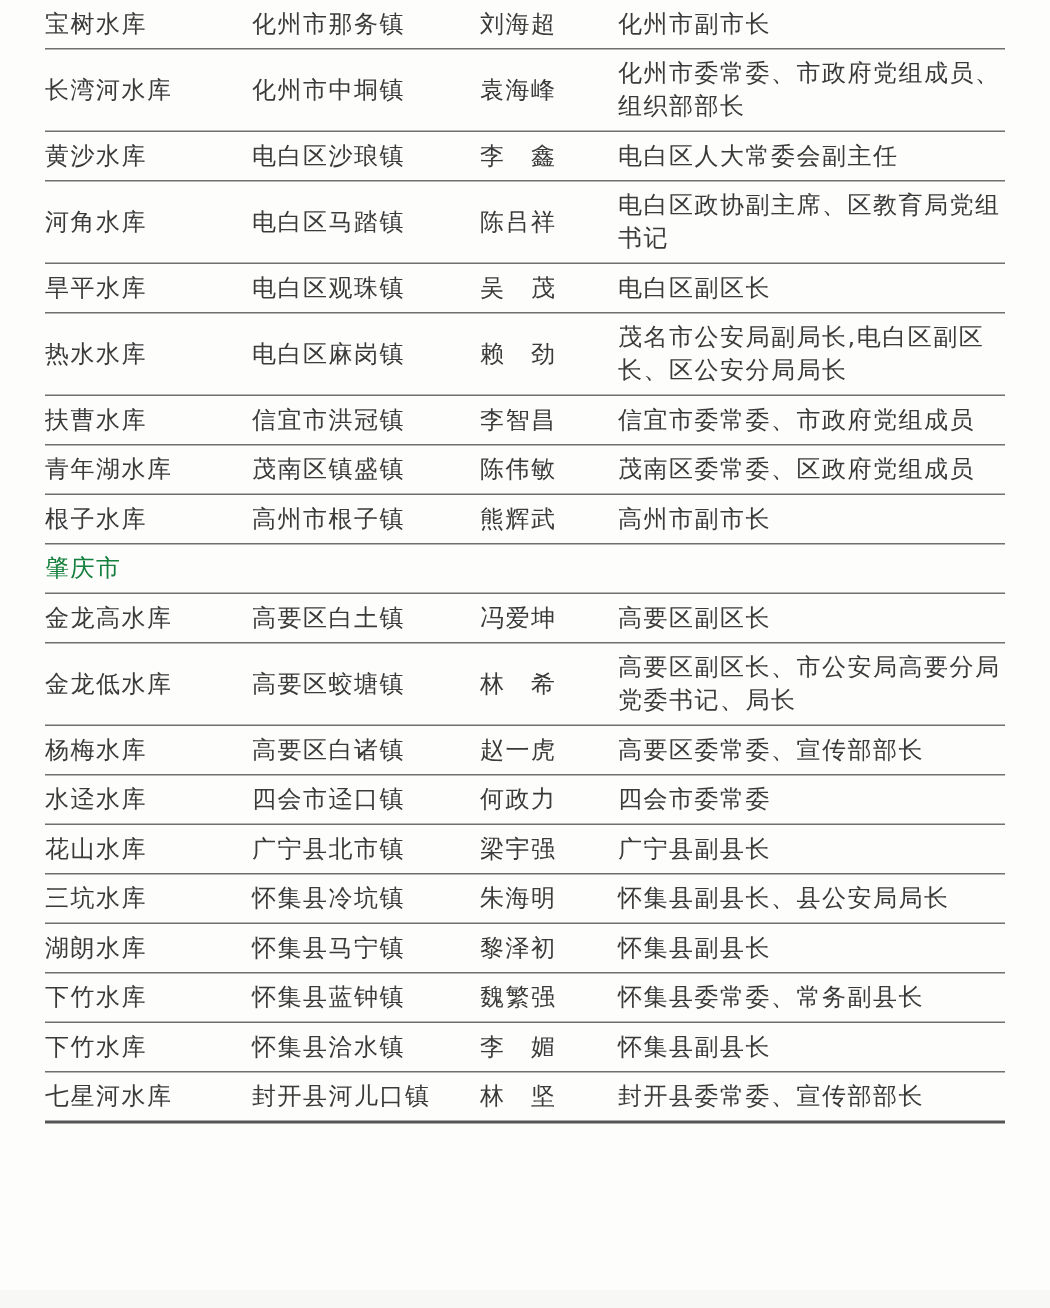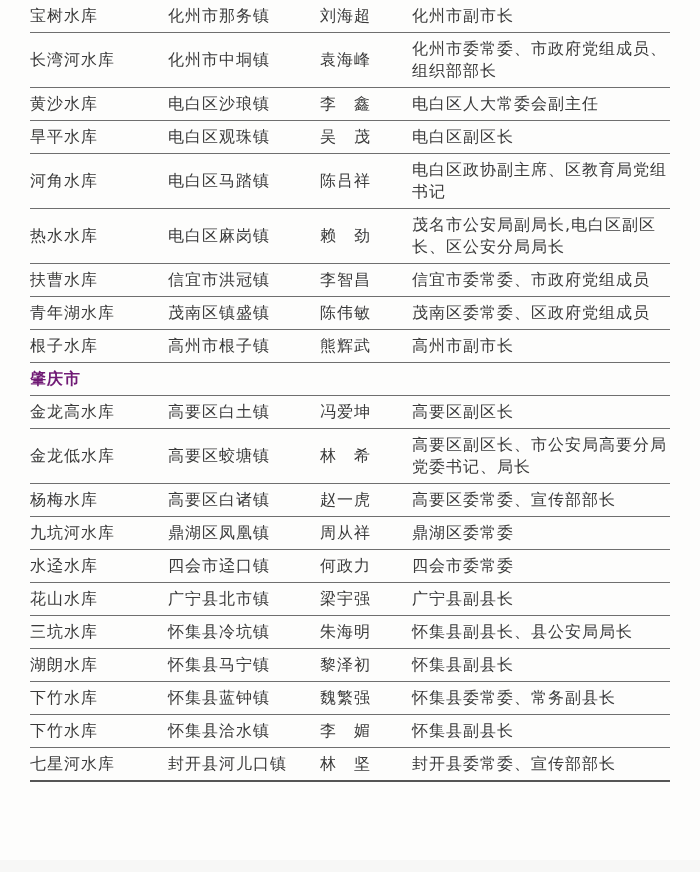--- a/index.html
+++ b/index.html
@@ -32,22 +32,22 @@
     vertical-align: middle;
     padding: 5px 0;
     word-break: break-all;
   }
   td.c0 { padding-left: 3px; }
   col.col-reservoir { width: 138px; }
   col.col-town      { width: 152px; }
   col.col-person    { width: 92px;  }
   col.col-position  { width: 258px; }
   td.section-cell {
-    font-weight: bold;
-    color: #701a75;
+    font-weight: normal;
+    color: #15803d;
     padding: 6px 0 6px 3px;
   }
   tr.last-row td { border-bottom: 2px solid #555; }
 </style>
 </head>
 <body>
 
 <div class="page">
   <table class="doc-table">
     <colgroup>
@@ -69,30 +69,30 @@
           <td class="c2">袁海峰</td>
           <td class="c3">化州市委常委、市政府党组成员、组织部部长</td>
         </tr>
         <tr>
           <td class="c0">黄沙水库</td>
           <td class="c1">电白区沙琅镇</td>
           <td class="c2">李　鑫</td>
           <td class="c3">电白区人大常委会副主任</td>
         </tr>
         <tr>
+          <td class="c0">河角水库</td>
+          <td class="c1">电白区马踏镇</td>
+          <td class="c2">陈吕祥</td>
+          <td class="c3">电白区政协副主席、区教育局党组书记</td>
+        </tr>
+        <tr>
           <td class="c0">旱平水库</td>
           <td class="c1">电白区观珠镇</td>
           <td class="c2">吴　茂</td>
           <td class="c3">电白区副区长</td>
-        </tr>
-        <tr>
-          <td class="c0">河角水库</td>
-          <td class="c1">电白区马踏镇</td>
-          <td class="c2">陈吕祥</td>
-          <td class="c3">电白区政协副主席、区教育局党组书记</td>
         </tr>
         <tr>
           <td class="c0">热水水库</td>
           <td class="c1">电白区麻岗镇</td>
           <td class="c2">赖　劲</td>
           <td class="c3">茂名市公安局副局长,电白区副区长、区公安分局局长</td>
         </tr>
         <tr>
           <td class="c0">扶曹水库</td>
           <td class="c1">信宜市洪冠镇</td>
@@ -124,26 +124,20 @@
           <td class="c0">金龙低水库</td>
           <td class="c1">高要区蛟塘镇</td>
           <td class="c2">林　希</td>
           <td class="c3">高要区副区长、市公安局高要分局党委书记、局长</td>
         </tr>
         <tr>
           <td class="c0">杨梅水库</td>
           <td class="c1">高要区白诸镇</td>
           <td class="c2">赵一虎</td>
           <td class="c3">高要区委常委、宣传部部长</td>
-        </tr>
-        <tr>
-          <td class="c0">九坑河水库</td>
-          <td class="c1">鼎湖区凤凰镇</td>
-          <td class="c2">周从祥</td>
-          <td class="c3">鼎湖区委常委</td>
         </tr>
         <tr>
           <td class="c0">水迳水库</td>
           <td class="c1">四会市迳口镇</td>
           <td class="c2">何政力</td>
           <td class="c3">四会市委常委</td>
         </tr>
         <tr>
           <td class="c0">花山水库</td>
           <td class="c1">广宁县北市镇</td>

